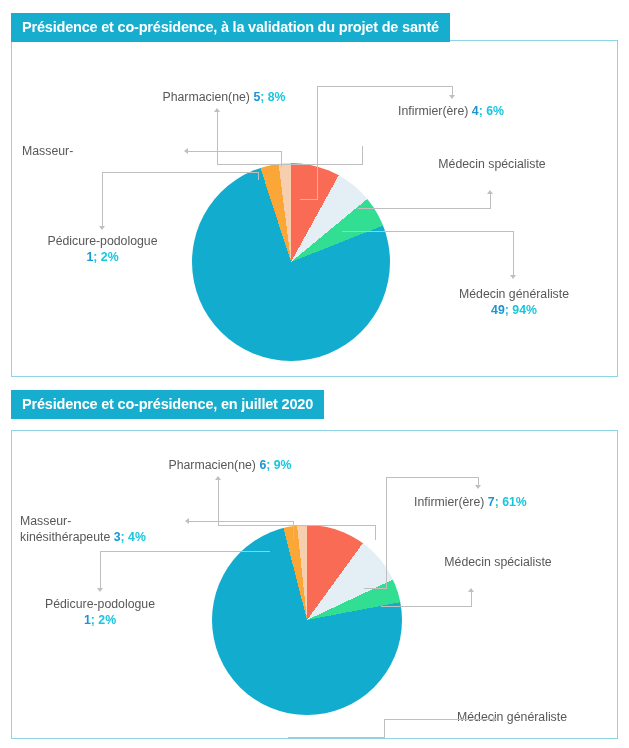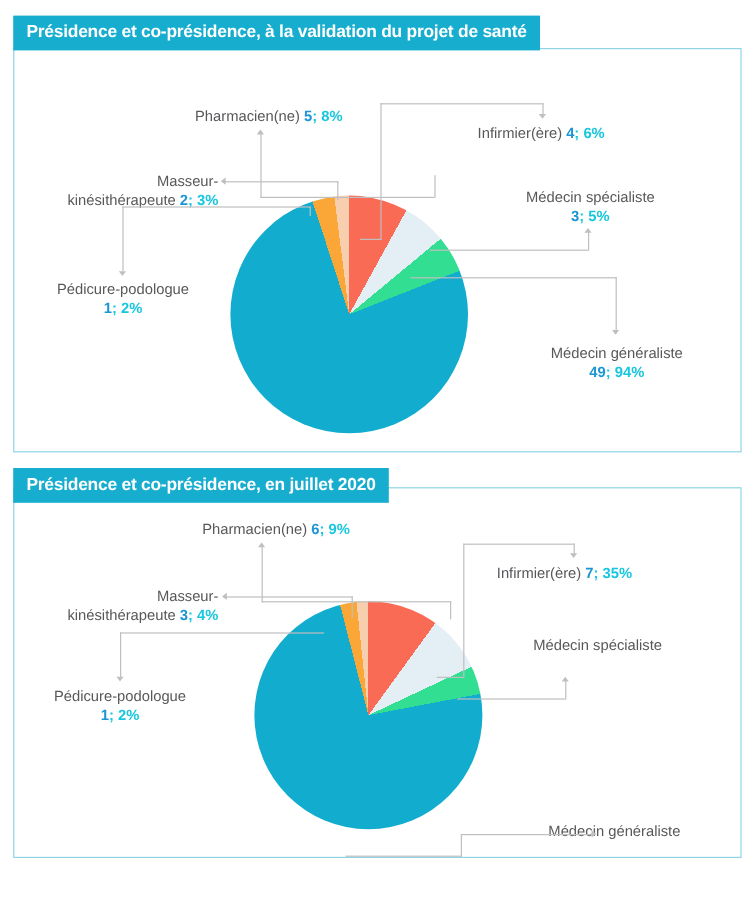--- a/index.html
+++ b/index.html
@@ -38,21 +38,21 @@
   }
   
   .lbl {
     position:absolute;
     font-size:12.3px;
     color:#58585B;
     white-space:nowrap;
     line-height:16px;
   }
   .lbl.ctr { text-align:center; }
-  .lbl.rgt { text-align:right; }
+  .lbl.rgt { }
   .lbl b.n { color:#1C95D4; font-weight:bold; }
   .lbl b.p { color:#17C7DE; font-weight:bold; }
   .lbl .sep { color:#17C7DE; font-weight:bold; }
   
   .ln { position:absolute; background:#BFBFBF; }
   .ln.h { height:1px; }
   .ln.v { width:1px; }
   .arw { position:absolute; width:0; height:0; }
   .arw.up {
     border-left:3px solid transparent;
@@ -98,25 +98,20 @@
         <b class="n">5</b><span class="sep">;</span>
         <b class="p">8%</b>
       </div>
       <div class="ln v" style="left:205px; top:70px; height:54px;"></div>
       <div class="ln h" style="left:205px; top:123px; width:145px;"></div>
       <div class="ln v" style="left:350px; top:105px; height:19px;"></div>
       <div class="arw up" style="left:202px; top:67px;"></div>
 
       <div class="lbl rgt" style="left:10px; top:102px; width:160px;">
         <div>Masseur-</div>
-        <div>
-          <span>kinésithérapeute</span>
-          <b class="n">2</b><span class="sep">;</span>
-          <b class="p">3%</b>
-        </div>
       </div>
       <div class="ln h" style="left:175px; top:110px; width:95px;"></div>
       <div class="ln v" style="left:269px; top:110px; height:16px;"></div>
       <div class="arw lf" style="left:172px; top:107px;"></div>
 
       <div class="lbl ctr" style="left:18px; top:192px; width:145px;">
         <div>Pédicure-podologue</div>
         <div>
           <b class="n">1</b><span class="sep">;</span>
           <b class="p">2%</b>
@@ -133,24 +128,20 @@
         <b class="p">6%</b>
       </div>
       <div class="ln h" style="left:305px; top:45px; width:136px;"></div>
       <div class="ln v" style="left:305px; top:45px; height:113px;"></div>
       <div class="ln h" style="left:288px; top:158px; width:18px;"></div>
       <div class="ln v" style="left:440px; top:45px; height:10px;"></div>
       <div class="arw dn" style="left:437px; top:54px;"></div>
 
       <div class="lbl ctr" style="left:390px; top:115px; width:180px;">
         <div>Médecin spécialiste</div>
-        <div>
-          <b class="n">3</b><span class="sep">;</span>
-          <b class="p">5%</b>
-        </div>
       </div>
       <div class="ln v" style="left:478px; top:152px; height:15px;"></div>
       <div class="ln h" style="left:346px; top:167px; width:133px;"></div>
       <div class="arw up" style="left:475px; top:149px;"></div>
 
       <div class="lbl ctr" style="left:412px; top:245px; width:180px;">
         <div>Médecin généraliste</div>
         <div>
           <b class="n">49</b><span class="sep">;</span>
           <b class="p">94%</b>
@@ -159,21 +150,21 @@
       <div class="ln h" style="left:330px; top:190px; width:172px;"></div>
       <div class="ln v" style="left:501px; top:190px; height:45px;"></div>
       <div class="arw dn" style="left:498px; top:234px;"></div>
 
     </div>
   </div>
 </div>
 
 <div class="panel" style="top:390px;">
   <div class="panel-title">Présidence et co-présidence, en juillet 2020</div>
-  <div class="panel-body" style="top:16px; height:309px;">
+  <div class="panel-body" style="top:40px; height:309px;">
     <div class="chart-area">
 
       <div class="pie-wrap" style="left:200px; top:94px; width:190px; height:190px;">
         <div class="pie" style="background:conic-gradient(
                #FA6B56 0deg 36deg,
                #E3EFF4 36deg 64.8deg,
                #31DE92 64.8deg 79.2deg,
                #12ACCE 79.2deg 345.6deg,
                #FBA737 345.6deg 354deg,
                #F8CFAE 354deg 360deg);"></div>
@@ -208,21 +199,21 @@
           <b class="p">2%</b>
         </div>
       </div>
       <div class="ln v" style="left:88px; top:120px; height:38px;"></div>
       <div class="ln h" style="left:88px; top:120px; width:170px;"></div>
       <div class="arw dn" style="left:85px; top:157px;"></div>
 
       <div class="lbl" style="left:402px; top:63px;">
         <span>Infirmier(ère)</span>
         <b class="n">7</b><span class="sep">;</span>
-        <b class="p">35%</b>
+        <b class="p">61%</b>
       </div>
       <div class="ln h" style="left:374px; top:46px; width:93px;"></div>
       <div class="ln v" style="left:374px; top:46px; height:111px;"></div>
       <div class="ln h" style="left:352px; top:157px; width:23px;"></div>
       <div class="ln v" style="left:466px; top:46px; height:9px;"></div>
       <div class="arw dn" style="left:463px; top:54px;"></div>
 
       <div class="lbl ctr" style="left:396px; top:123px; width:180px;">
         <div>Médecin spécialiste</div>
       </div>

